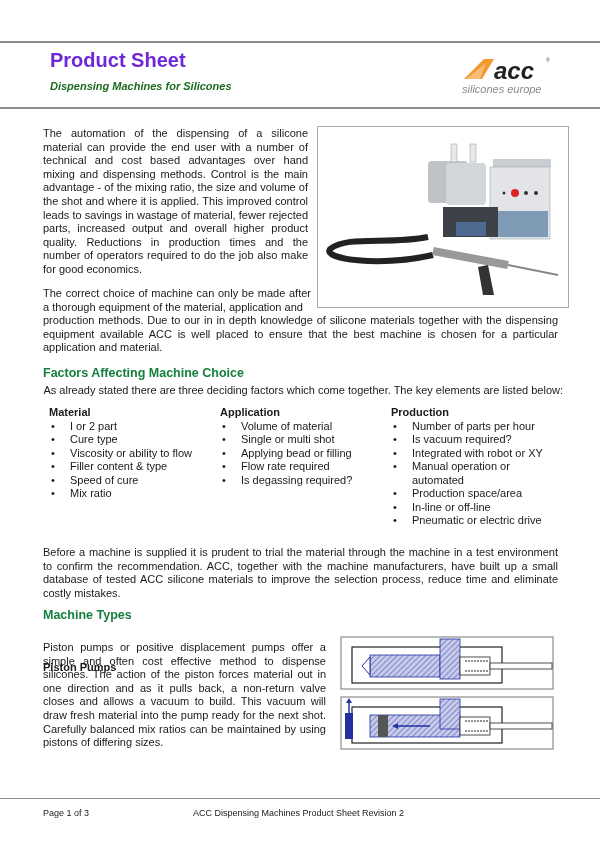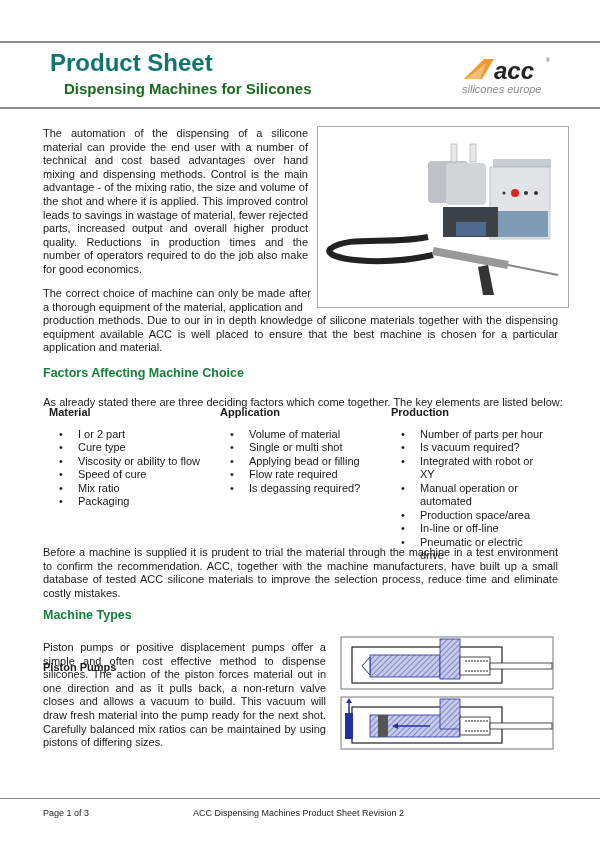--- a/index.html
+++ b/index.html
@@ -1,25 +1,25 @@
 <!DOCTYPE html>
 <html><head>
 <meta charset="utf-8">
 <style>
   html,body{margin:0;padding:0;background:#fff;}
   body{width:600px;height:854px;position:relative;overflow:hidden;font-family:"Liberation Sans",sans-serif;color:#1a1a1a;}
   .rule{position:absolute;left:0;width:600px;height:2px;background:#8c8c8c;}
-  .title{position:absolute;left:50px;top:49px;font-size:24px;font-weight:bold;color:#0f766e;}
-  .subtitle{position:absolute;left:50px;top:80px;font-size:15px;font-weight:bold;color:#1b6b1f;margin-left:14px;}
+  .title{position:absolute;left:50px;top:49px;font-size:20px;font-weight:bold;color:#6d28d9;}
+  .subtitle{position:absolute;left:50px;top:80px;font-size:11px;font-weight:bold;font-style:italic;color:#1b6b1f;}
   .logo{position:absolute;left:460px;top:55px;width:100px;height:45px;}
   .p{position:absolute;left:43px;font-size:11px;line-height:13.6px;text-align:justify;}
   .h2{position:absolute;left:43px;font-size:12.5px;font-weight:bold;color:#15803d;}
   .col{position:absolute;top:406px;font-size:11px;line-height:13.5px;}
   .col .head{font-weight:bold;margin-bottom:0;}
-  .col ul{margin:8px;padding:0;list-style:none;}
+  .col ul{margin:0;padding:0;list-style:none;}
   .col li{position:relative;padding-left:21px;}
   .col li:before{content:"•";position:absolute;left:2px;}
   .photo{position:absolute;left:317px;top:126px;width:250px;height:180px;border:1px solid #aaa;background:#fff;}
   .diagram{position:absolute;left:340px;top:633px;width:220px;height:120px;}
   .footer{position:absolute;top:808px;font-size:9px;color:#222;}
 </style>
 </head>
 <body>
 
 <div class="rule" style="top:41px;"></div>
@@ -59,31 +59,31 @@
     <path d="M115 124 L190 138" stroke="#999" stroke-width="8"></path>
     <path d="M190 138 L240 148" stroke="#888" stroke-width="2"></path>
     <path d="M160 140 L165 168 L176 168 L170 138 Z" fill="#333"></path>
   </svg>
 </div>
 
 <div class="p" style="top:287px;width:268px;">The correct choice of machine can only be made after a thorough equipment of the material, application and</div>
 <div class="p" style="top:314px;width:515px;">production methods. Due to our in in depth knowledge of silicone materials together with the dispensing equipment available ACC is well placed to ensure that the best machine is chosen for a particular application and material.</div>
 
 <div class="h2" style="top:366px;">Factors Affecting Machine Choice</div>
-<div class="p" style="top:396px;width:520px;text-align:center;">As already stated there are three deciding factors which come together. The key elements are listed below:</div>
+<div class="p" style="top:384px;width:520px;text-align:right;">As already stated there are three deciding factors which come together. The key elements are listed below:</div>
 
 <div class="col" style="left:49px;width:165px;">
   <div class="head">Material</div>
   <ul>
     <li>I or 2 part</li>
     <li>Cure type</li>
     <li>Viscosity or ability to flow</li>
+    <li>Filler content &amp; type</li>
     <li>Speed of cure</li>
     <li>Mix ratio</li>
-    <li>Packaging</li>
   </ul>
 </div>
 
 <div class="col" style="left:220px;width:165px;">
   <div class="head">Application</div>
   <ul>
     <li>Volume of material</li>
     <li>Single or multi shot</li>
     <li>Applying bead or filling</li>
     <li>Flow rate required</li>

